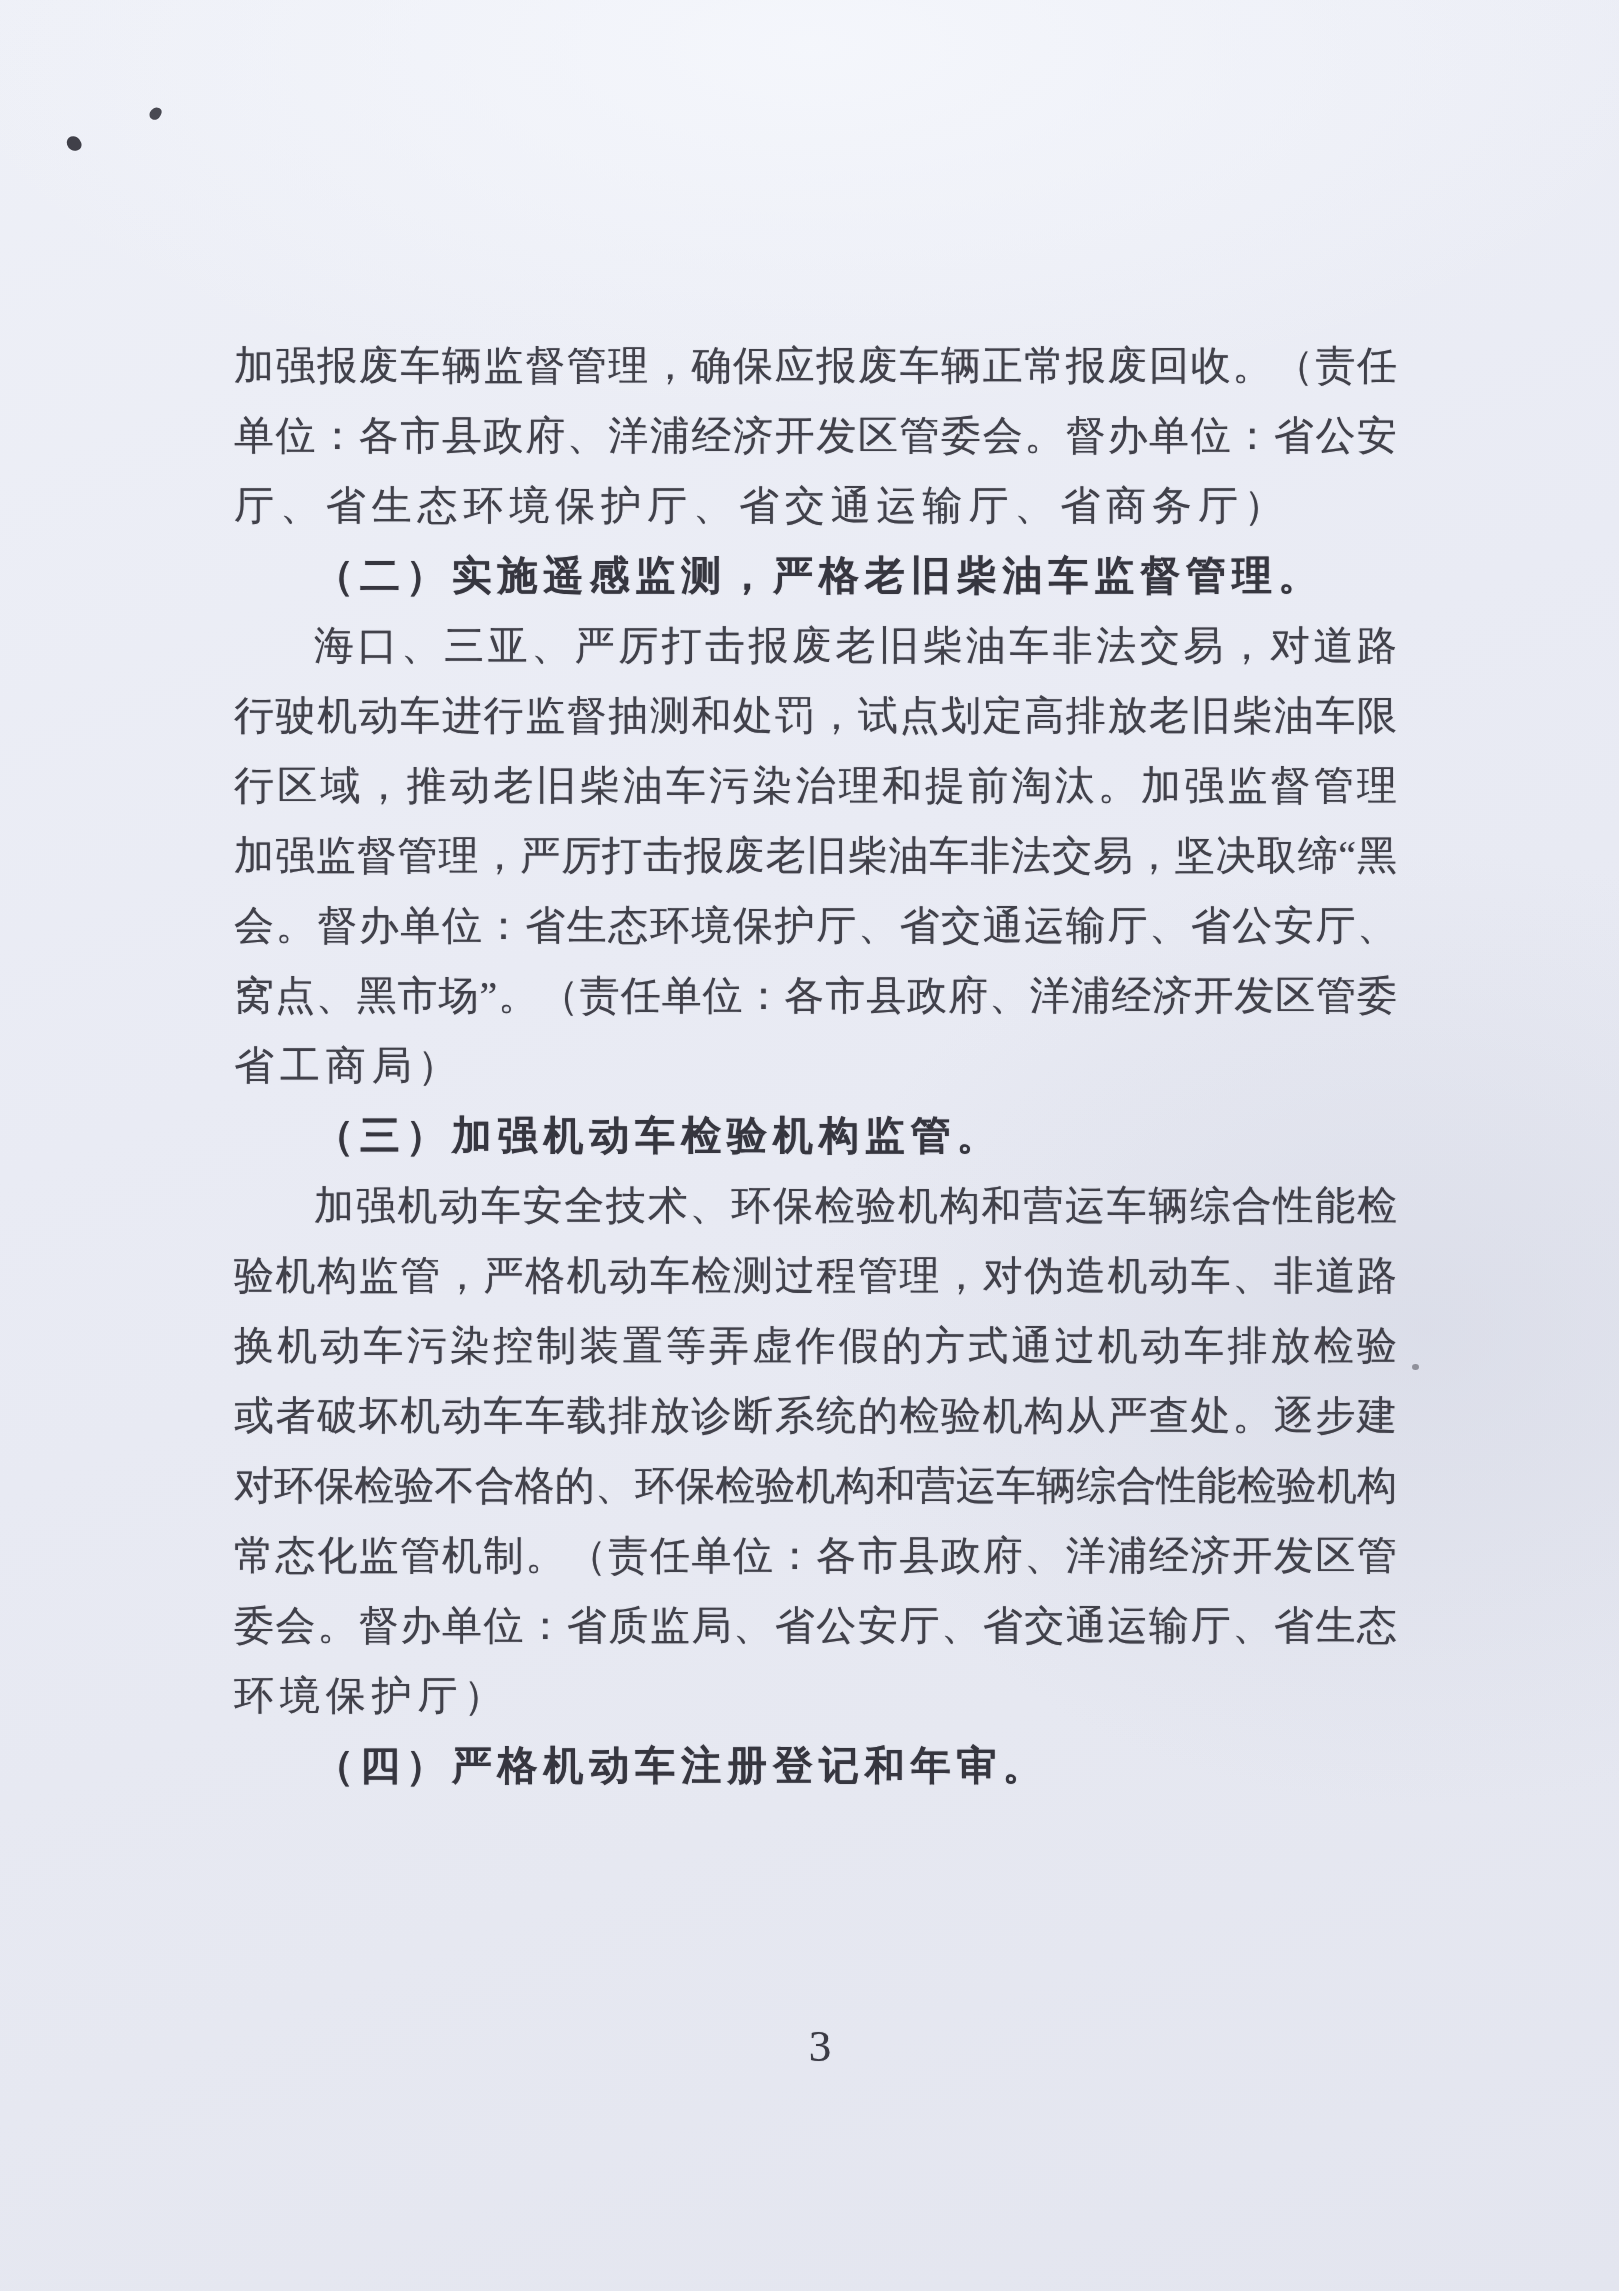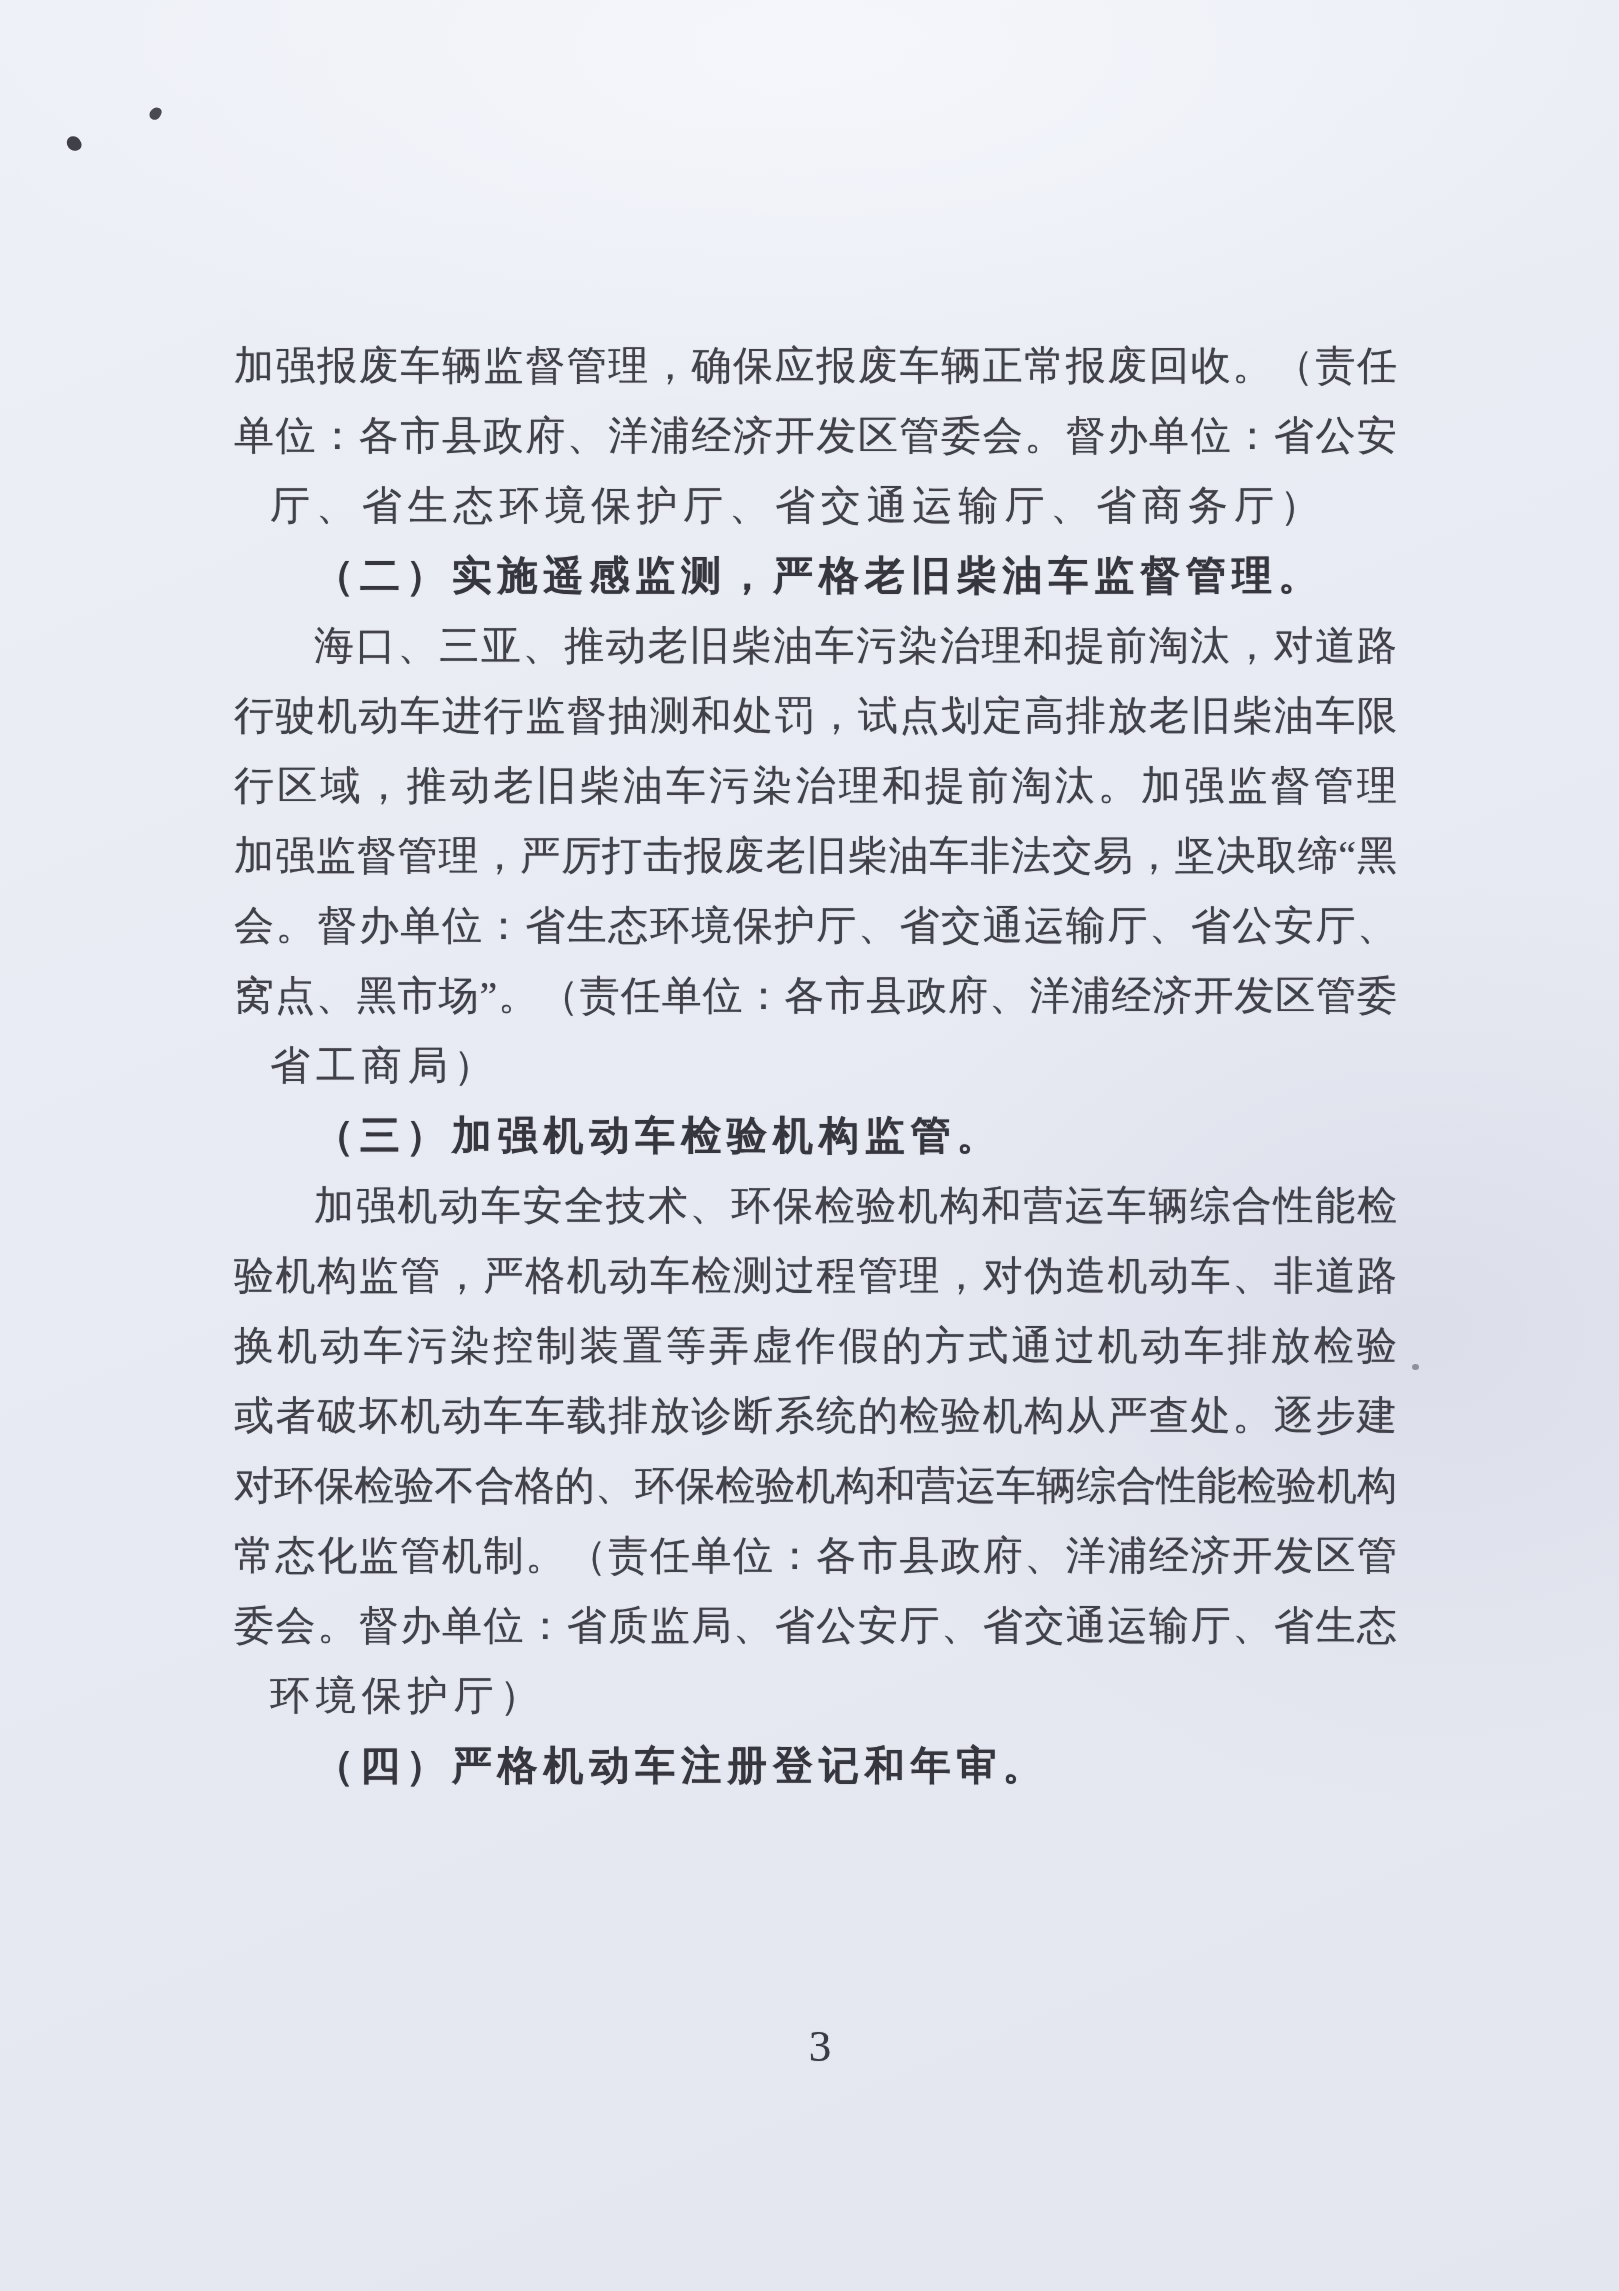--- a/index.html
+++ b/index.html
@@ -59,21 +59,20 @@
   
   .fill {
     text-align: justify;
     text-align-last: justify;
     text-justify: inter-character;
   }
   
   .end {
     text-align: left;
     letter-spacing: 5.9px;
-    margin-left: 36px;
   }
   
   .head {
     font-weight: 700;
     letter-spacing: 5.9px;
     color: #36363f;
     text-shadow: 0 0 1px rgba(50,50,62,0.6);
   }
   .indent {
     text-indent: 80px;
@@ -97,21 +96,21 @@
 
   <span class="speck speck-1"></span>
   <span class="speck speck-2"></span>
   <span class="speck speck-3"></span>
 
   <main class="content">
     <p class="line fill">加强报废车辆监督管理，确保应报废车辆正常报废回收。（责任</p>
     <p class="line fill">单位：各市县政府、洋浦经济开发区管委会。督办单位：省公安</p>
     <p class="line end">厅、省生态环境保护厅、省交通运输厅、省商务厅）</p>
     <p class="line head indent">（二）实施遥感监测，严格老旧柴油车监督管理。</p>
-    <p class="line fill indent">海口、三亚、推动老旧柴油车污染治理和提前淘汰，对道路</p>
+    <p class="line fill indent">海口、三亚、严厉打击报废老旧柴油车非法交易，对道路</p>
     <p class="line fill">行驶机动车进行监督抽测和处罚，试点划定高排放老旧柴油车限</p>
     <p class="line fill">行区域，推动老旧柴油车污染治理和提前淘汰。加强监督管理</p>
     <p class="line fill">加强监督管理，严厉打击报废老旧柴油车非法交易，坚决取缔“黑</p>
     <p class="line fill">会。督办单位：省生态环境保护厅、省交通运输厅、省公安厅、</p>
     <p class="line fill">窝点、黑市场”。（责任单位：各市县政府、洋浦经济开发区管委</p>
     <p class="line end">省工商局）</p>
     <p class="line head indent">（三）加强机动车检验机构监管。</p>
     <p class="line fill indent">加强机动车安全技术、环保检验机构和营运车辆综合性能检</p>
     <p class="line fill">验机构监管，严格机动车检测过程管理，对伪造机动车、非道路</p>
     <p class="line fill">换机动车污染控制装置等弄虚作假的方式通过机动车排放检验</p>

